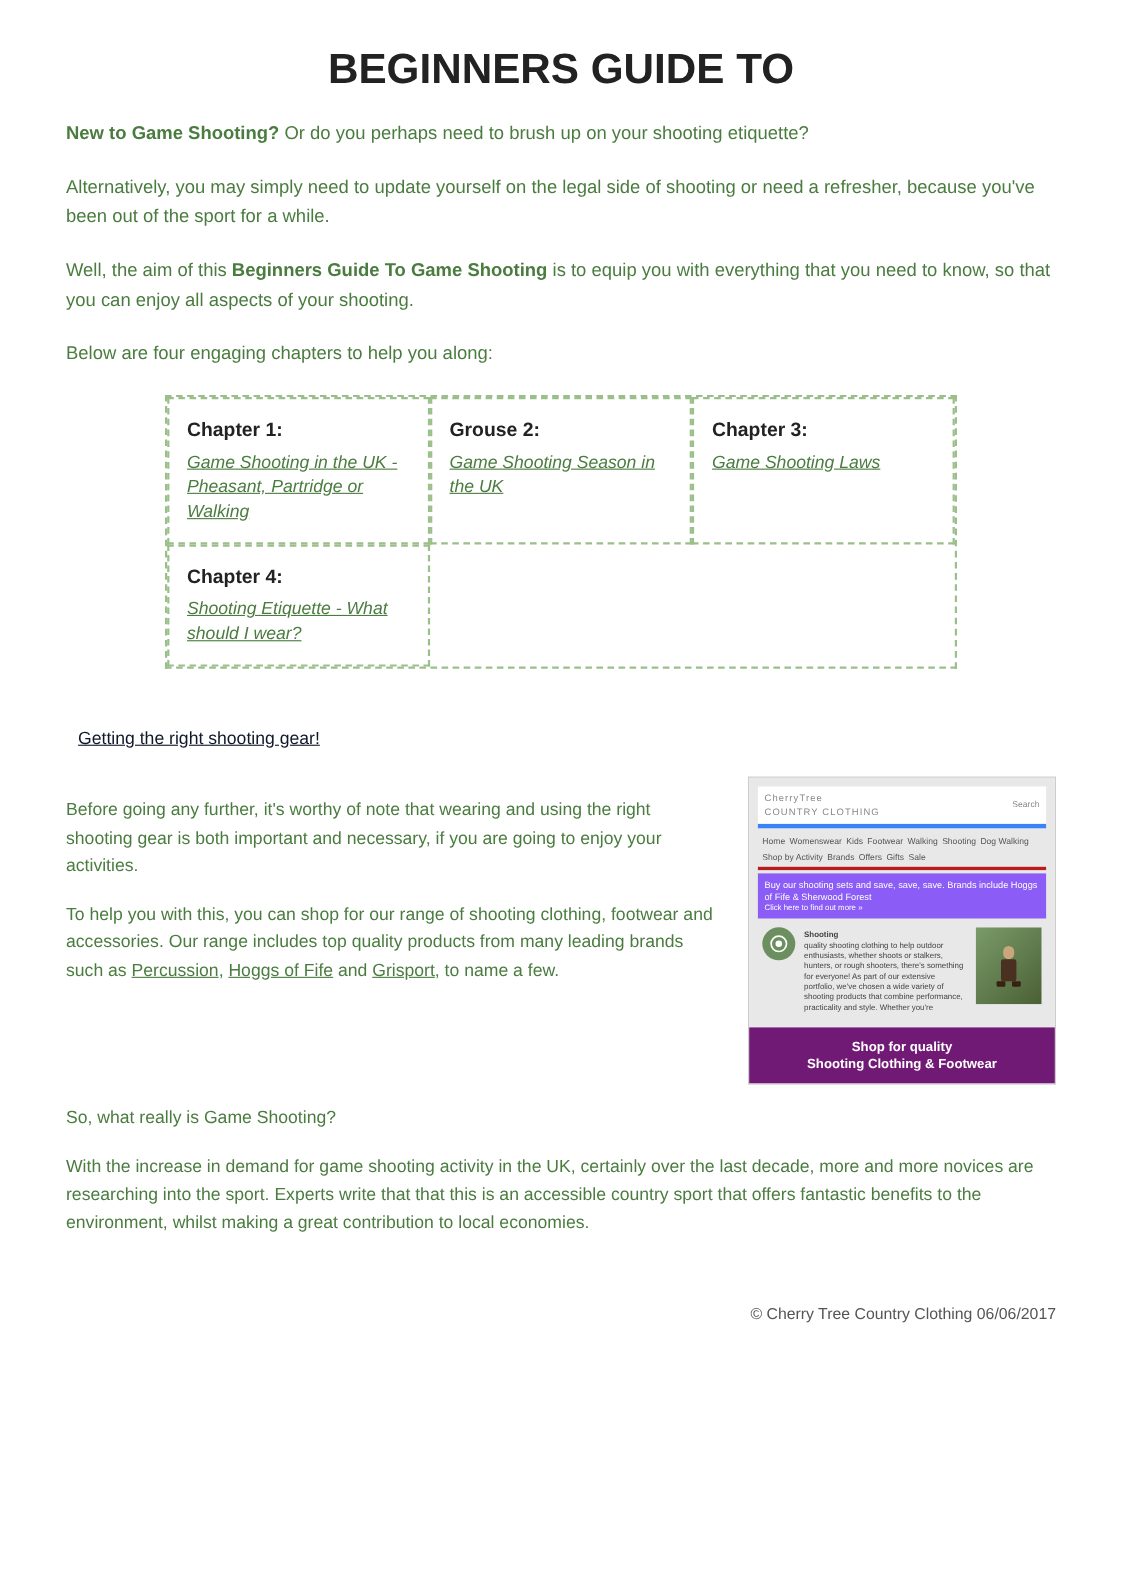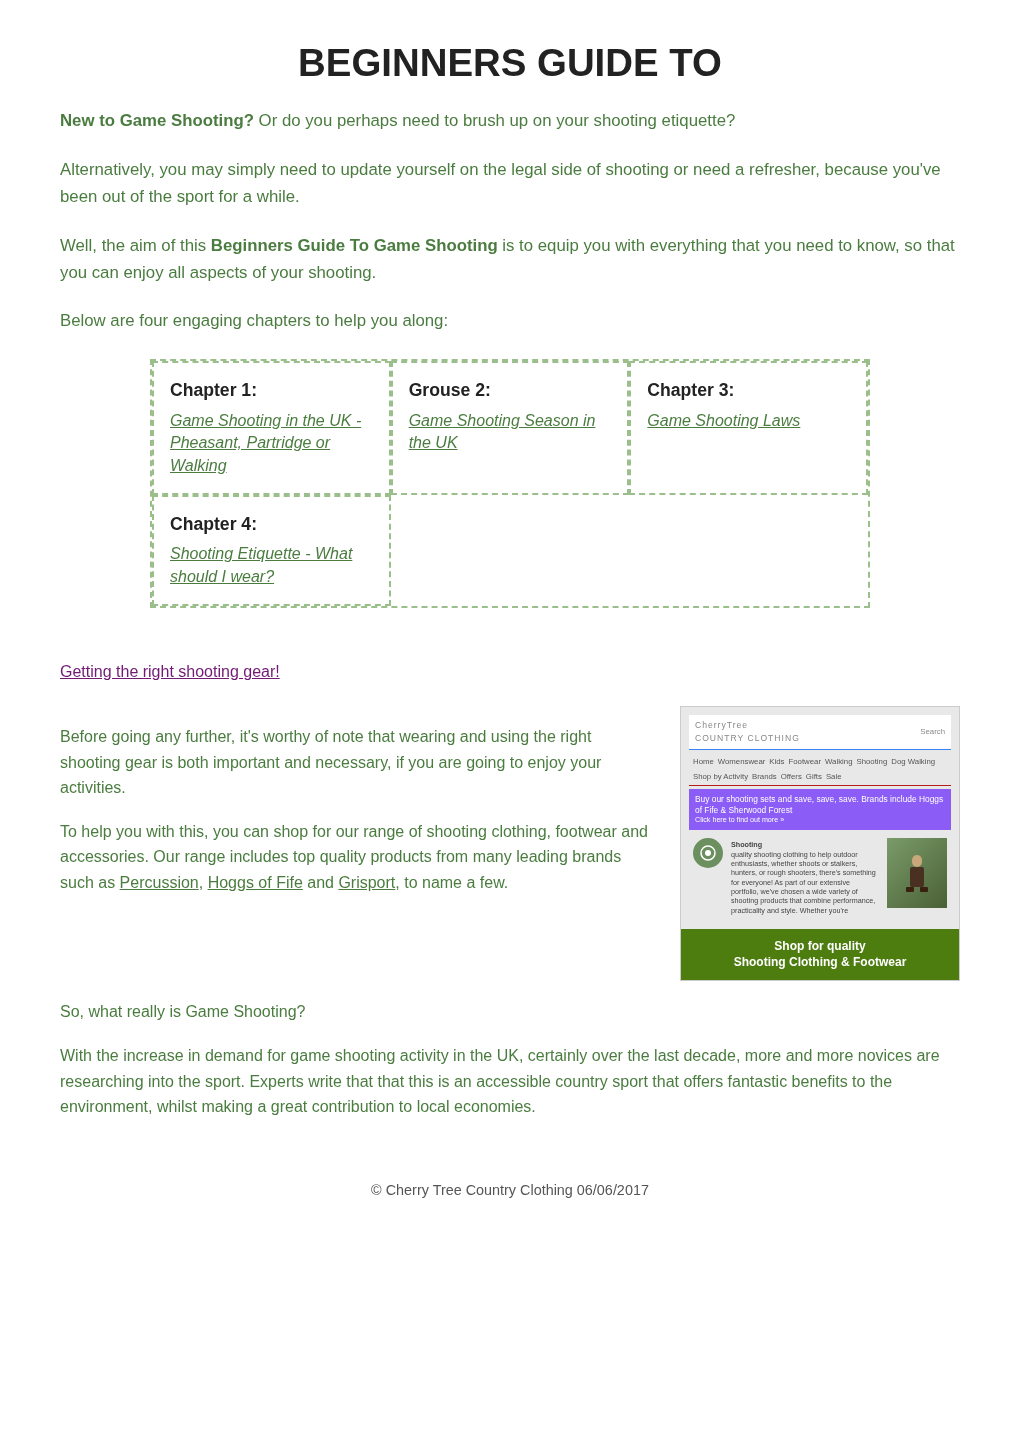--- a/index.html
+++ b/index.html
@@ -57,25 +57,26 @@
     }
     .chapter-cell a {
       color: #4a7c3f;
       font-style: italic;
       text-decoration: underline;
       font-size: 1em;
       line-height: 1.4;
       display: block;
     }
     .getting-gear-link {
-      color: #701a75;
+      color: #0f172a;
       text-decoration: underline;
       margin-top: 28px;
       display: inline-block;
       font-size: 1em;
+      margin-left: 11px;
     }
     .content-with-image {
       display: flex;
       gap: 28px;
       margin-top: 22px;
       align-items: flex-start;
     }
     .text-section {
       flex: 1;
     }
@@ -92,21 +93,21 @@
     .shop-image-inner {
       background: #e8e8e8;
       padding: 8px;
     }
     .shop-header {
       background: #fff;
       display: flex;
       align-items: center;
       justify-content: space-between;
       padding: 4px 6px;
-      border-bottom: 1px solid #3b82f6;
+      border-bottom: 4px solid #3b82f6;
       margin-bottom: 4px;
     }
     .cherry-tree-logo {
       font-size: 1.1em;
       font-weight: bold;
       color: #4a7c3f;
     }
     .cherry-tree-logo span {
       display: block;
       font-size: 0.65em;
@@ -115,57 +116,57 @@
       letter-spacing: 1px;
     }
     .shop-nav {
       display: flex;
       gap: 4px;
       flex-wrap: wrap;
       font-size: 0.65em;
       color: #555;
       margin-bottom: 3px;
       padding: 2px 4px;
-      border-bottom: 1px solid #b91c1c;
+      border-bottom: 3px solid #b91c1c;
     }
     .shop-nav span { cursor: pointer; }
     .shop-banner {
       background: #8b5cf6;
       color: #fff;
       font-size: 0.7em;
       padding: 5px 6px;
       margin-bottom: 4px;
       line-height: 1.3;
     }
     .shop-body-text {
       font-size: 0.6em;
       color: #444;
       padding: 2px 4px;
       line-height: 1.3;
     }
     .shop-caption {
-      background: #4d7c0f;
+      background: #701a75;
       color: #fff;
       text-align: center;
       padding: 10px 8px;
       font-size: 1em;
       font-weight: bold;
       line-height: 1.3;
     }
     .paragraph-block {
       margin-top: 18px;
       color: #4a7c3f;
       line-height: 1.6;
     }
     .link-text {
       color: #4a7c3f;
       text-decoration: underline;
     }
     .footer {
-      text-align: center;
+      text-align: right;
       margin-top: 60px;
       color: #555;
       font-size: 0.9em;
     }
     .bold-green {
       color: #4a7c3f;
       font-weight: bold;
     }
   </style>
 </head>

